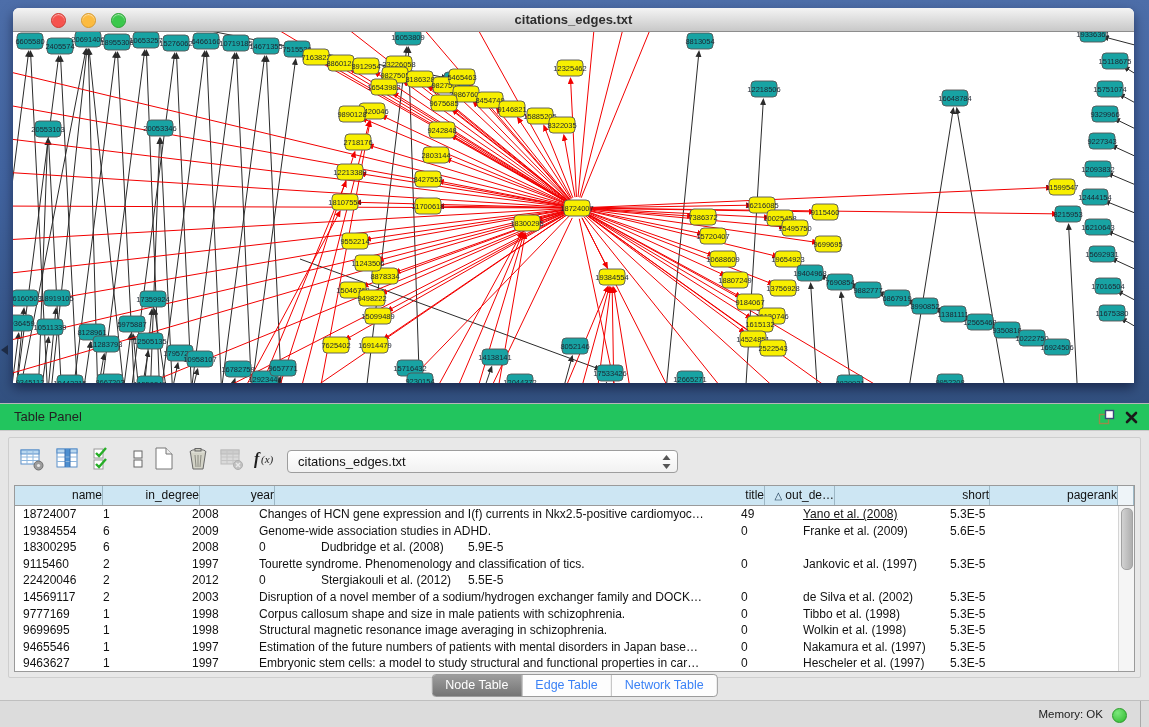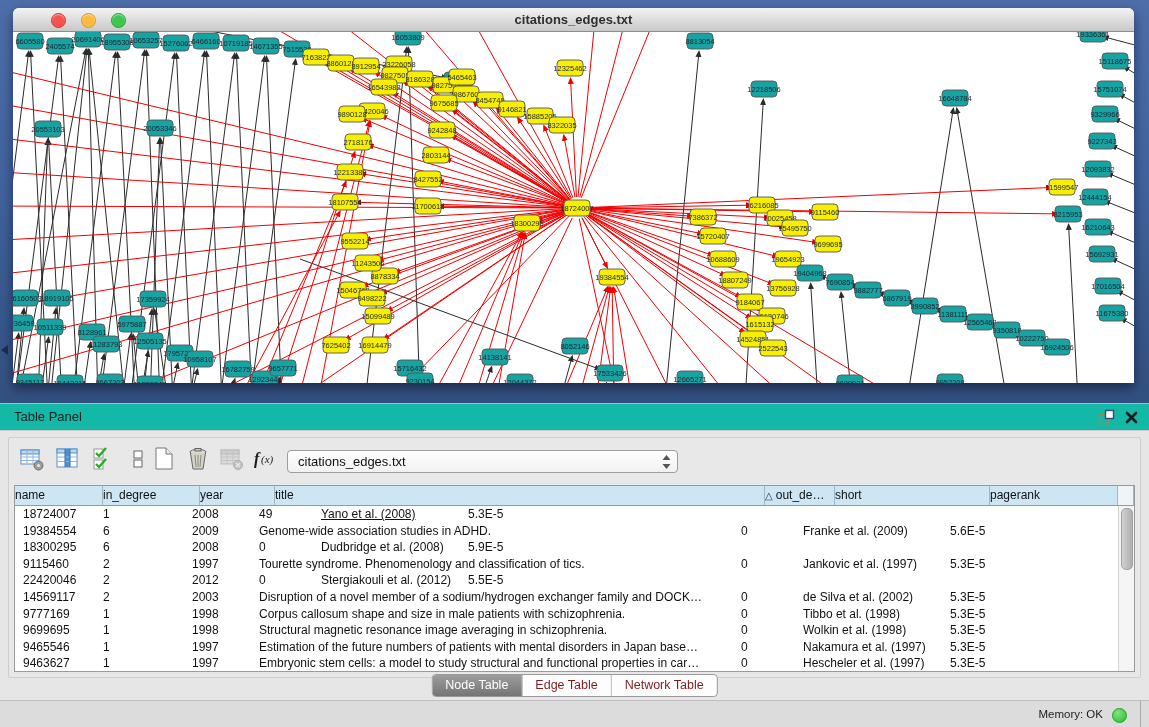--- a/index.html
+++ b/index.html
@@ -20,53 +20,53 @@
   .light.yel{left:68px;background:#fcbb3f;border:1px solid #d7992c;}
   .light.grn{left:98px;background:#3bc84c;border:1px solid #2aa233;}
   .graph{position:absolute;left:0;right:0;top:24px;bottom:0;background:#fff;overflow:hidden;}
   .graph svg{position:absolute;left:0;top:0;}
   .grip{position:absolute;right:2px;bottom:2px;}
   .edge-arrow{position:absolute;left:1px;top:345px;width:0;height:0;
     border-top:5px solid transparent;border-bottom:5px solid transparent;border-right:7px solid #1d2b45;}
 
   
   #table-panel{position:absolute;left:0;top:403px;width:1149px;height:297px;background:#e6e6e6;}
-  .panel-header{position:relative;height:26px;background:#14b8a6;
+  .panel-header{position:relative;height:26px;background:#22c55e;
     border-top:1px solid #b7b7b7;border-bottom:1px solid #cacaca;}
   .panel-header .ptitle{position:absolute;left:14px;line-height:26px;font-size:13px;color:#222;}
   .ph-icon{position:absolute;top:4px;width:18px;height:18px;cursor:default;}
   .ph-float{right:34px;} .ph-close{right:8px;}
   .group-box{position:absolute;left:8px;top:34px;width:1131px;height:239px;
     border:1px solid #cecece;border-radius:2px;background:#e8e8e8;}
 
   .tb-btn{position:absolute;top:43px;width:28px;height:28px;background:transparent;border:0;padding:0;}
   .combo{position:absolute;left:287px;top:47px;width:391px;height:23px;box-sizing:border-box;
     border:1px solid #9d9d9d;border-radius:4px;background:linear-gradient(#ffffff,#f1f1f1);
     font-size:13px;color:#111;}
   .combo .cv{position:absolute;left:10px;line-height:21px;}
   .combo .carr{position:absolute;right:5px;top:3px;}
 
   .dtable{position:absolute;left:14px;top:82px;width:1121px;}
   .thead{display:flex;height:21px;box-sizing:border-box;border:1px solid #9a9a9a;
     background:#cde6f3;}
-  .hcell{box-sizing:border-box;border-right:1px solid #9db8c6;text-align:left;
+  .hcell{box-sizing:border-box;border-right:1px solid #9db8c6;text-align:right;
     font-size:12px;line-height:19px;color:#111;overflow:hidden;white-space:nowrap;}
   .hcell .sort{color:#16344e;font-size:10px;margin-right:3px;}
   .hspacer{flex:1;background:#eef4f8;}
   .tbody{position:relative;height:166px;box-sizing:border-box;border:1px solid #9a9a9a;border-top:none;background:#fff;}
   .trow{display:flex;height:16.6px;}
   .tcell{box-sizing:border-box;padding-left:8px;font-size:12px;line-height:16.4px;color:#111;
     white-space:nowrap;overflow:hidden;text-overflow:ellipsis;}
   .vscroll{position:absolute;right:0;top:0;bottom:0;width:15px;background:#f5f5f5;border-left:1px solid #d4d4d4;}
   .vthumb{position:absolute;left:2px;top:2px;width:10px;height:60px;border-radius:5px;
     background:linear-gradient(90deg,#d2d2d2,#aeaeae);border:1px solid #a2a2a2;}
 
   #tabs{position:absolute;left:50%;transform:translateX(-50%);top:271px;height:21px;display:flex;
     border:1px solid #9b9b9b;border-radius:4px;overflow:hidden;background:#fdfdfd;}
-  .tab{padding:0 13px;line-height:21px;font-size:12.5px;color:#7f1d1d;border-left:1px solid #bdbdbd;}
+  .tab{padding:0 13px;line-height:21px;font-size:12.5px;color:#3b82f6;border-left:1px solid #bdbdbd;}
   .tab:first-child{border-left:none;}
   .tab.sel{background:linear-gradient(#9d9d9d,#747474);color:#fff;}
 
   
   #status{position:absolute;left:0;top:700px;width:1149px;height:27px;background:#dcdcdc;
     border-top:1px solid #bfbfbf;}
   #status .mem{position:absolute;right:46px;line-height:26px;font-size:11.5px;color:#1c1c1c;}
   .mem-dot{position:absolute;right:22px;top:7px;width:13px;height:13px;border-radius:50%;
     background:radial-gradient(circle at 35% 30%,#7ce87c,#2db82d);border:1px solid #2a9a2a;}
   .status-div{position:absolute;left:1140px;top:0;bottom:0;width:1px;background:#a9a9a9;}
@@ -852,20 +852,21 @@
           <div class="hcell" style="width: 70px;"><span class="sort">△</span>out_de…</div>
           <div class="hcell" style="width: 155px;">short</div>
           <div class="hcell" style="width: 128px;">pagerank</div>
           <div class="hcell hspacer"></div>
         </div>
       <div class="tbody" id="tbody">
         <div class="trow">
             <div class="tcell" style="width: 80px;">18724007</div>
             <div class="tcell" style="width: 89px;">1</div>
             <div class="tcell" style="width: 67px;">2008</div>
+            <div class="tcell" style="width: 482px;">Changes of HCN gene expression and I(f) currents in Nkx2.5-positive cardiomyoc…</div>
             <div class="tcell" style="width: 62px;">49</div>
             <div class="tcell" style="width: 147px; text-decoration: underline;">Yano et al. (2008)</div>
             <div class="tcell" style="width: 120px;">5.3E-5</div>
           </div>
           <div class="trow">
             <div class="tcell" style="width: 80px;">19384554</div>
             <div class="tcell" style="width: 89px;">6</div>
             <div class="tcell" style="width: 67px;">2009</div>
             <div class="tcell" style="width: 482px;">Genome-wide association studies in ADHD.</div>
             <div class="tcell" style="width: 62px;">0</div>

